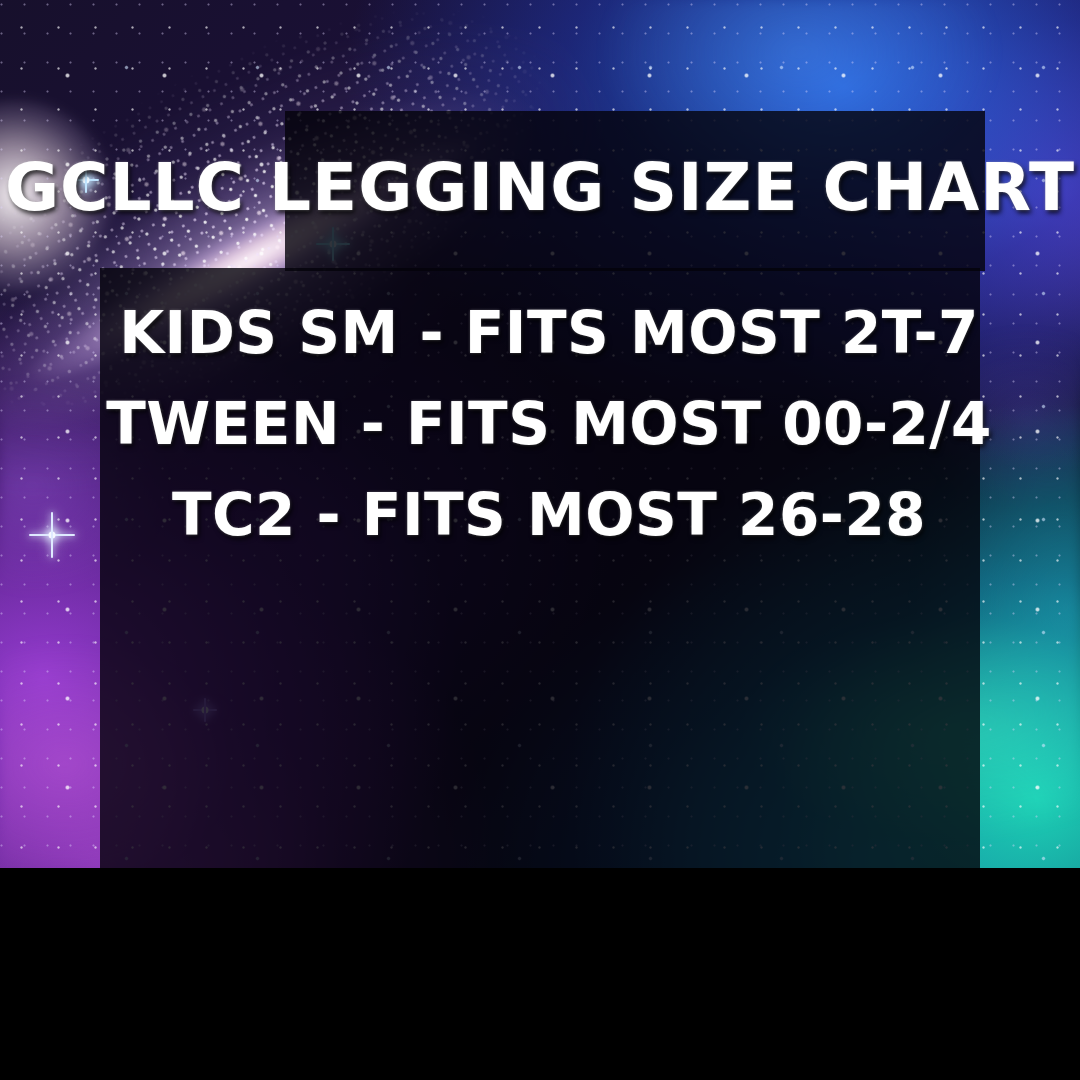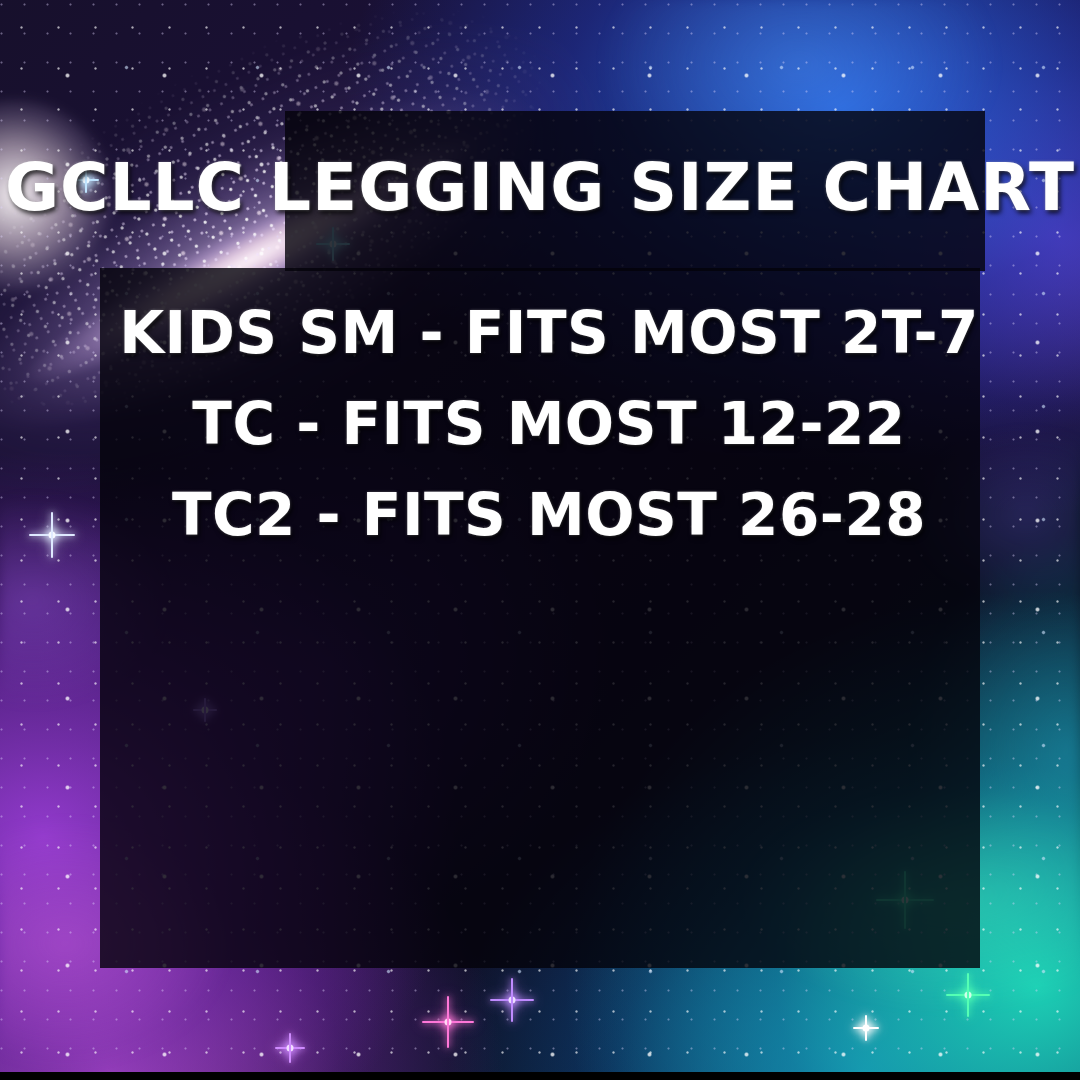--- a/index.html
+++ b/index.html
@@ -4,21 +4,21 @@
 <title>GCLLC Legging Size Chart</title>
 <style>
   html, body {
     margin: 0;
     padding: 0;
     background: #000;
   }
   #stage {
     position: relative;
     width: 1080px;
-    height: 1072px;
+    height: 868px;
     overflow: hidden;
     font-family: "DejaVu Sans", sans-serif;
     background: #100a20;
   }
 
   
   .bg-layer {
     position: absolute;
     inset: 0;
     pointer-events: none;
@@ -225,18 +225,18 @@
       </div>
     </div>
 
   <div id="panel-title"></div>
   <div id="panel-body"></div>
 
   <div id="content">
     <div class="chart-title">GCLLC LEGGING SIZE CHART</div>
     <div id="rows">
         <div class="size-row">KIDS SM - FITS MOST 2T-7</div>
-        <div class="size-row">TC - FITS MOST 12-22</div>
+        <div class="size-row">TWEEN - FITS MOST 00-2/4</div>
         <div class="size-row">TC2 - FITS MOST 26-28</div>
       </div>
   </div>
 
 </div>
 
 </body></html>

